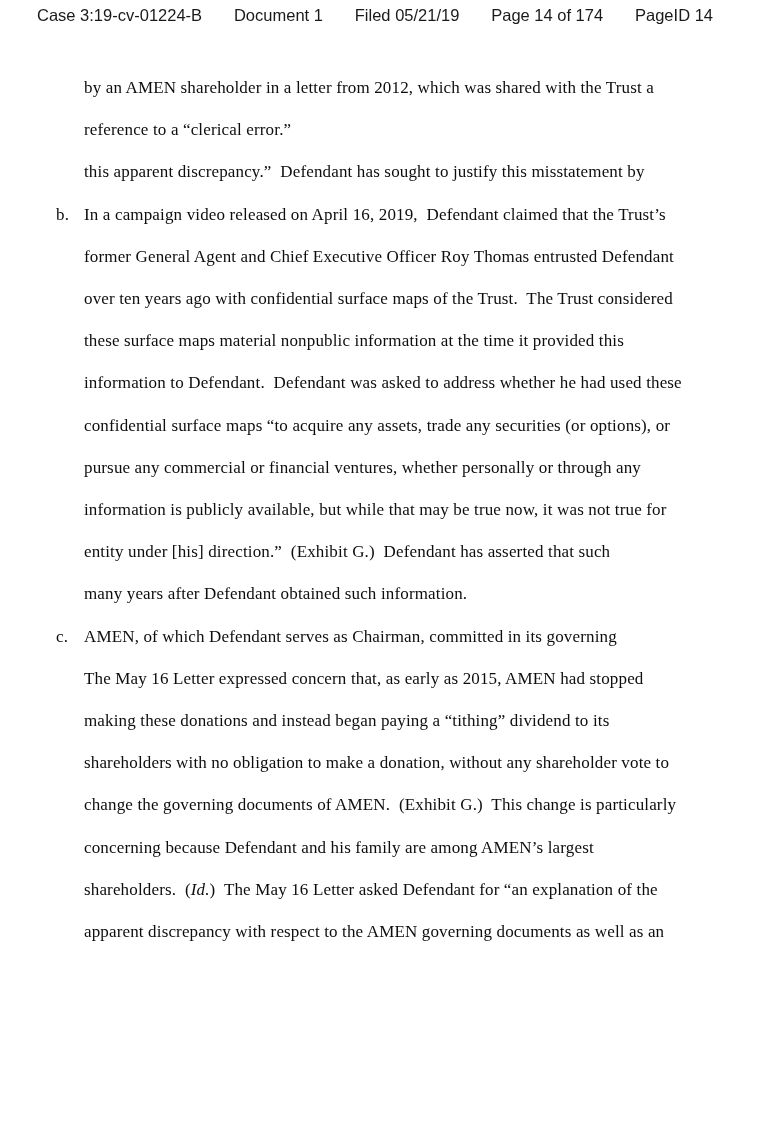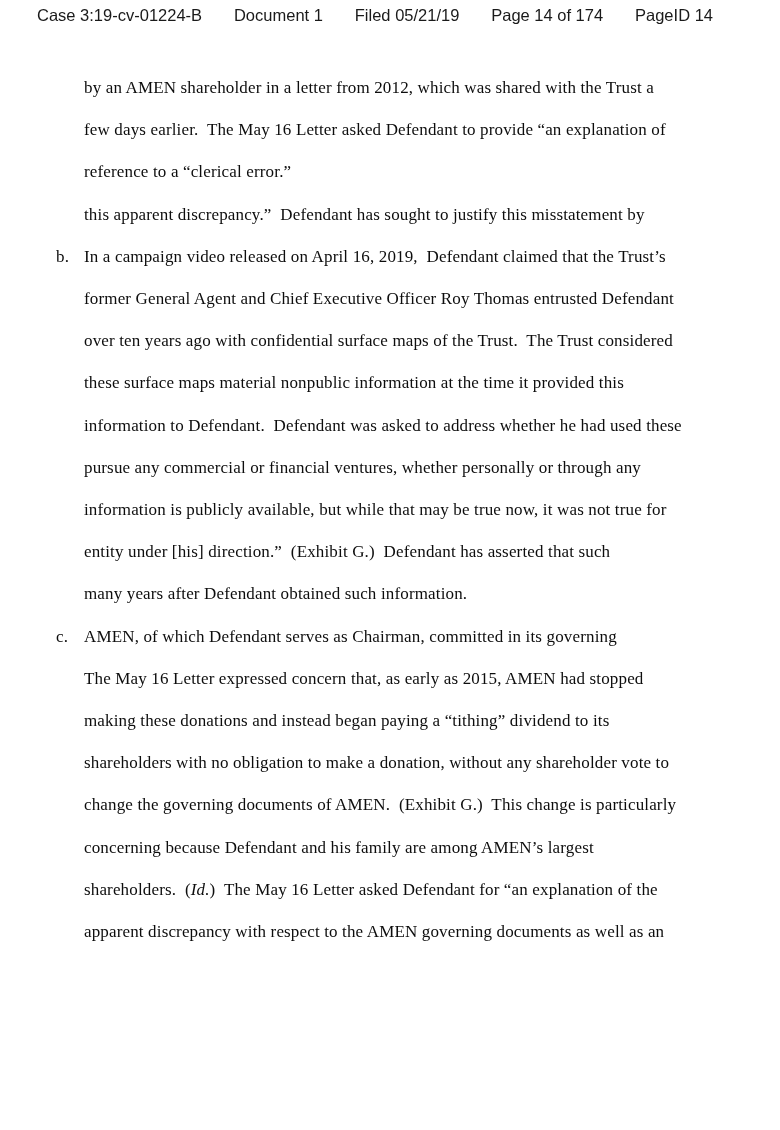--- a/index.html
+++ b/index.html
@@ -80,30 +80,30 @@
     <span>Case 3:19-cv-01224-B</span>
     <span>Document 1</span>
     <span>Filed 05/21/19</span>
     <span>Page 14 of 174</span>
     <span>PageID 14</span>
   </div>
 
   <div class="doc-body" id="doc-body">
       <div class="block">
         <div class="line">by an AMEN shareholder in a letter from 2012, which was shared with the Trust a</div>
-        <div class="line">few days earlier.  The May 16 Letter asked Defendant to provide “an explanation of</div>
         <div class="line">reference to a “clerical error.”</div>
         <div class="line">this apparent discrepancy.”  Defendant has sought to justify this misstatement by</div>
       </div>
       <div class="block">
         <div class="line"><span class="marker">b.</span>In a campaign video released on April 16, 2019,  Defendant claimed that the Trust’s</div>
         <div class="line">former General Agent and Chief Executive Officer Roy Thomas entrusted Defendant</div>
         <div class="line">over ten years ago with confidential surface maps of the Trust.  The Trust considered</div>
         <div class="line">these surface maps material nonpublic information at the time it provided this</div>
         <div class="line">information to Defendant.  Defendant was asked to address whether he had used these</div>
+        <div class="line">confidential surface maps “to acquire any assets, trade any securities (or options), or</div>
         <div class="line">pursue any commercial or financial ventures, whether personally or through any</div>
         <div class="line">information is publicly available, but while that may be true now, it was not true for</div>
         <div class="line">entity under [his] direction.”  (Exhibit G.)  Defendant has asserted that such</div>
         <div class="line">many years after Defendant obtained such information.</div>
       </div>
       <div class="block">
         <div class="line"><span class="marker">c.</span>AMEN, of which Defendant serves as Chairman, committed in its governing</div>
         <div class="line">The May 16 Letter expressed concern that, as early as 2015, AMEN had stopped</div>
         <div class="line">making these donations and instead began paying a “tithing” dividend to its</div>
         <div class="line">shareholders with no obligation to make a donation, without any shareholder vote to</div>

